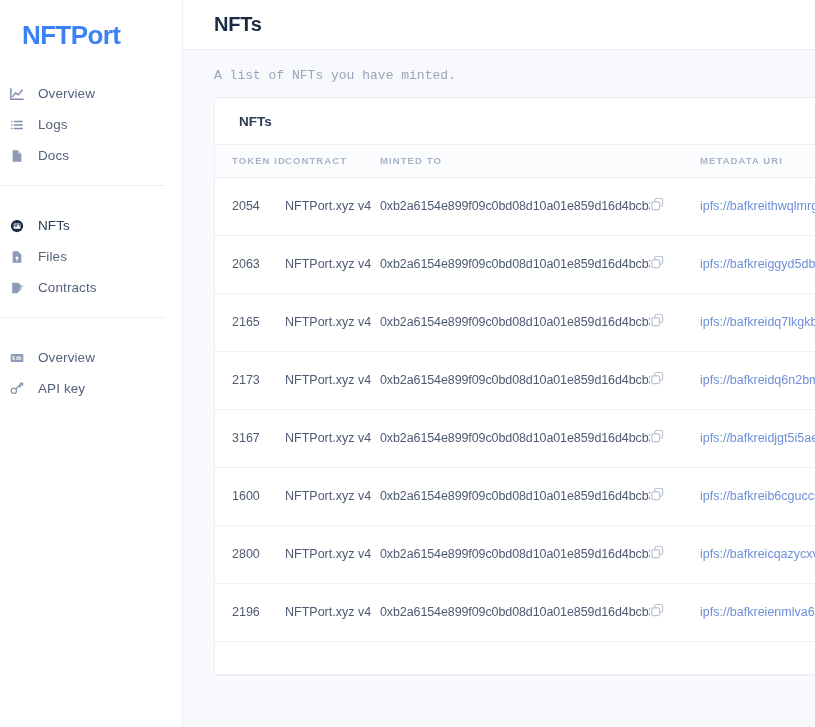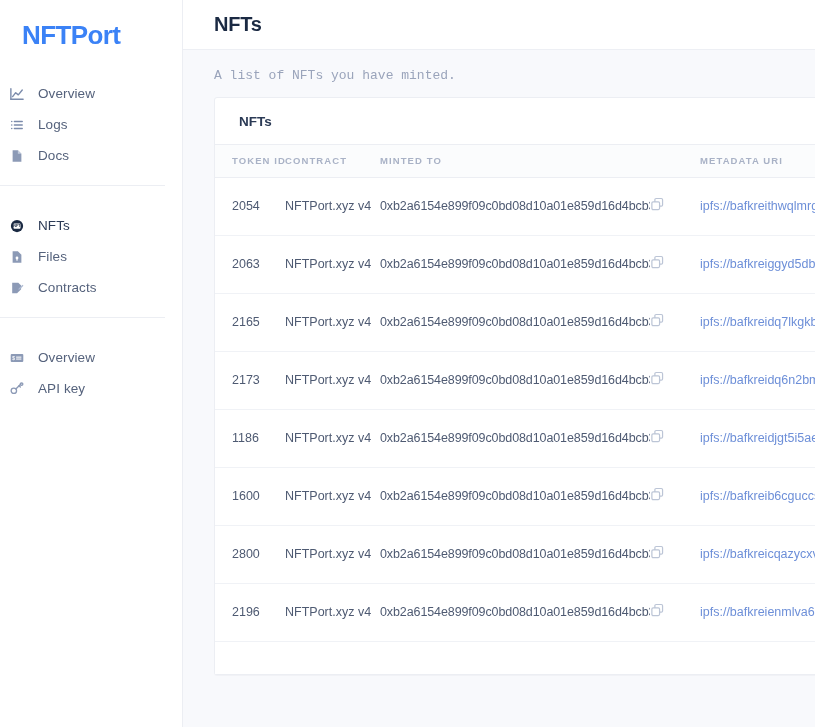--- a/index.html
+++ b/index.html
@@ -287,21 +287,21 @@
               <td class="c-token">2173</td>
               <td class="c-contract">NFTPort.xyz v4</td>
               <td class="c-minted">0xb2a6154e899f09c0bd08d10a01e859d16d4bcb3f</td>
               <td class="c-copy"><span class="copy-btn"><svg width="15" height="15" viewBox="0 0 16 16" fill="none" stroke="#bcc5d6" stroke-width="1.3">
                     <rect x="5.2" y="1.6" width="8.2" height="8.2" rx="1.3"></rect>
                     <rect x="2" y="5.2" width="8.2" height="8.2" rx="1.3" fill="#ffffff"></rect>
                   </svg></span></td>
               <td class="c-meta"><a href="#">ipfs://bafkreidq6n2bmv</a></td>
             </tr>
             <tr>
-              <td class="c-token">1186</td>
+              <td class="c-token">3167</td>
               <td class="c-contract">NFTPort.xyz v4</td>
               <td class="c-minted">0xb2a6154e899f09c0bd08d10a01e859d16d4bcb3f</td>
               <td class="c-copy"><span class="copy-btn"><svg width="15" height="15" viewBox="0 0 16 16" fill="none" stroke="#bcc5d6" stroke-width="1.3">
                     <rect x="5.2" y="1.6" width="8.2" height="8.2" rx="1.3"></rect>
                     <rect x="2" y="5.2" width="8.2" height="8.2" rx="1.3" fill="#ffffff"></rect>
                   </svg></span></td>
               <td class="c-meta"><a href="#">ipfs://bafkreidjgt5i5aep</a></td>
             </tr>
             <tr>
               <td class="c-token">1600</td>

